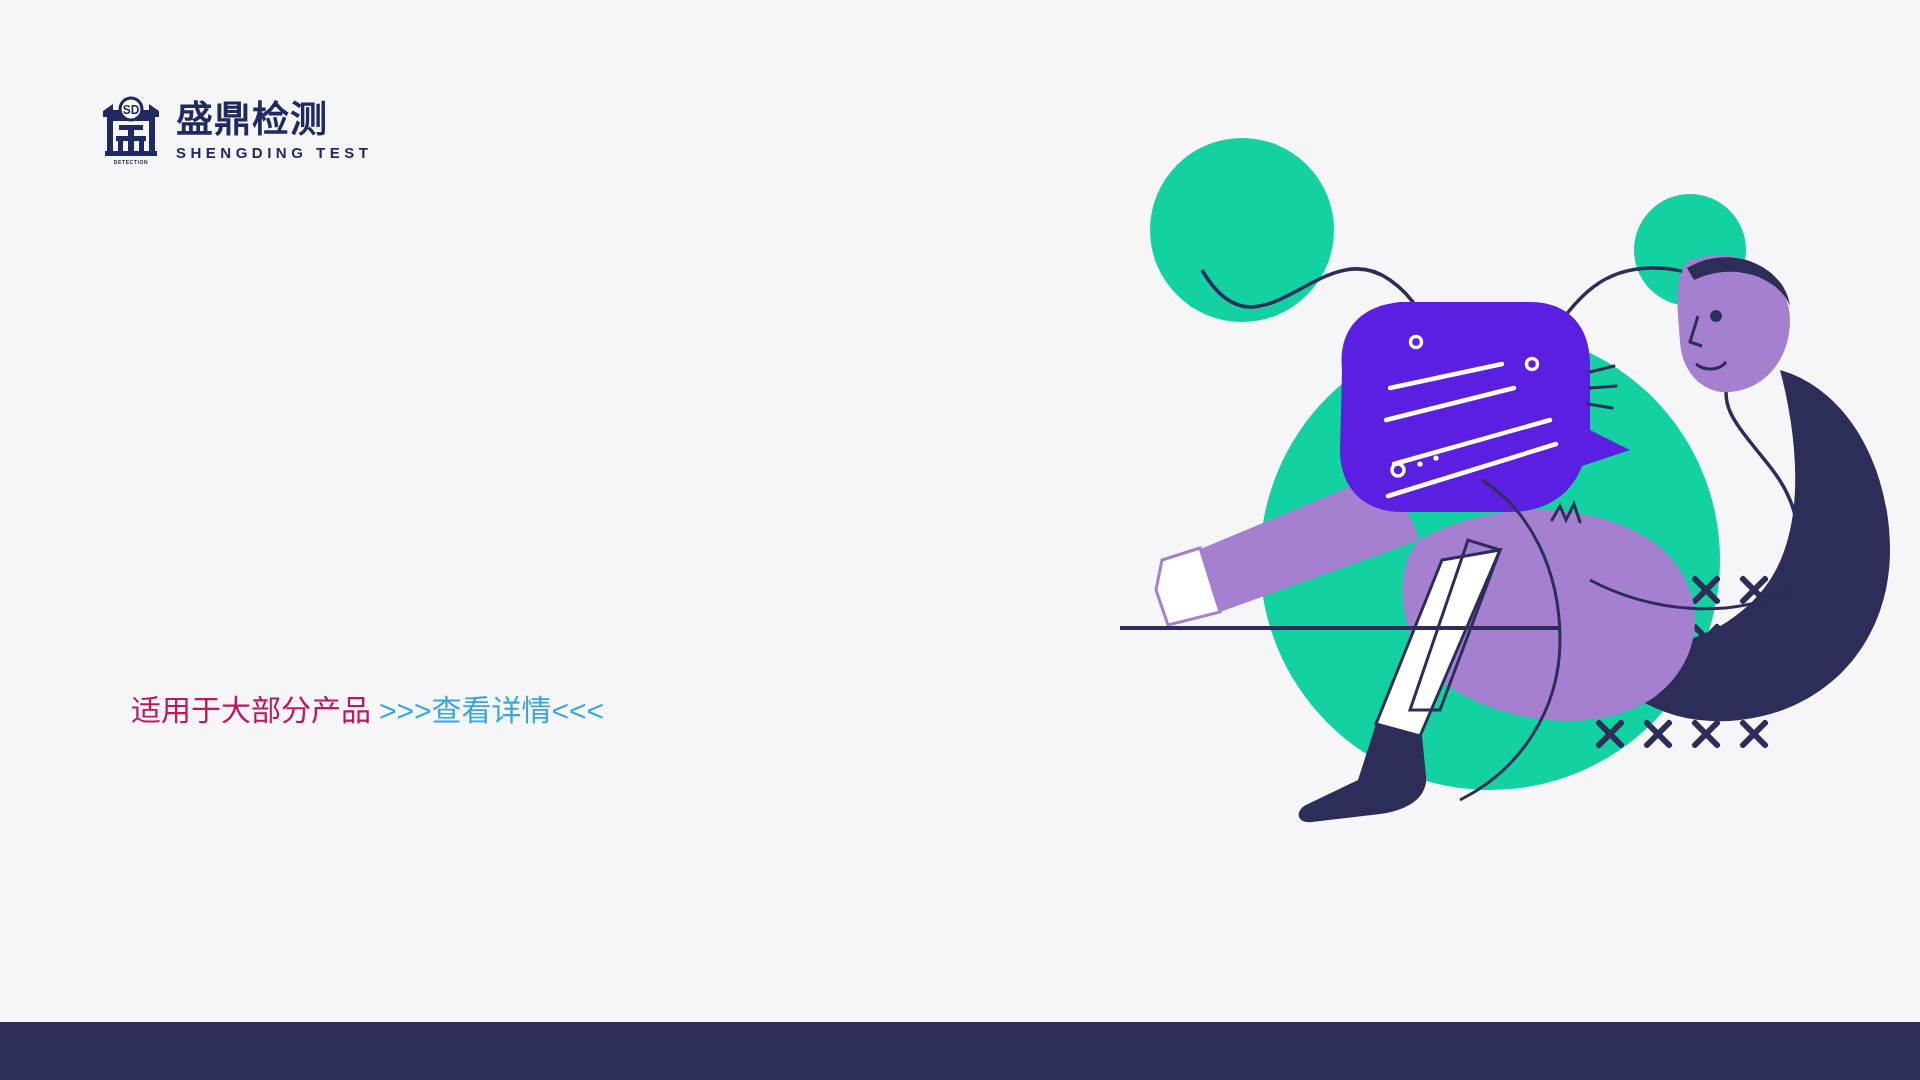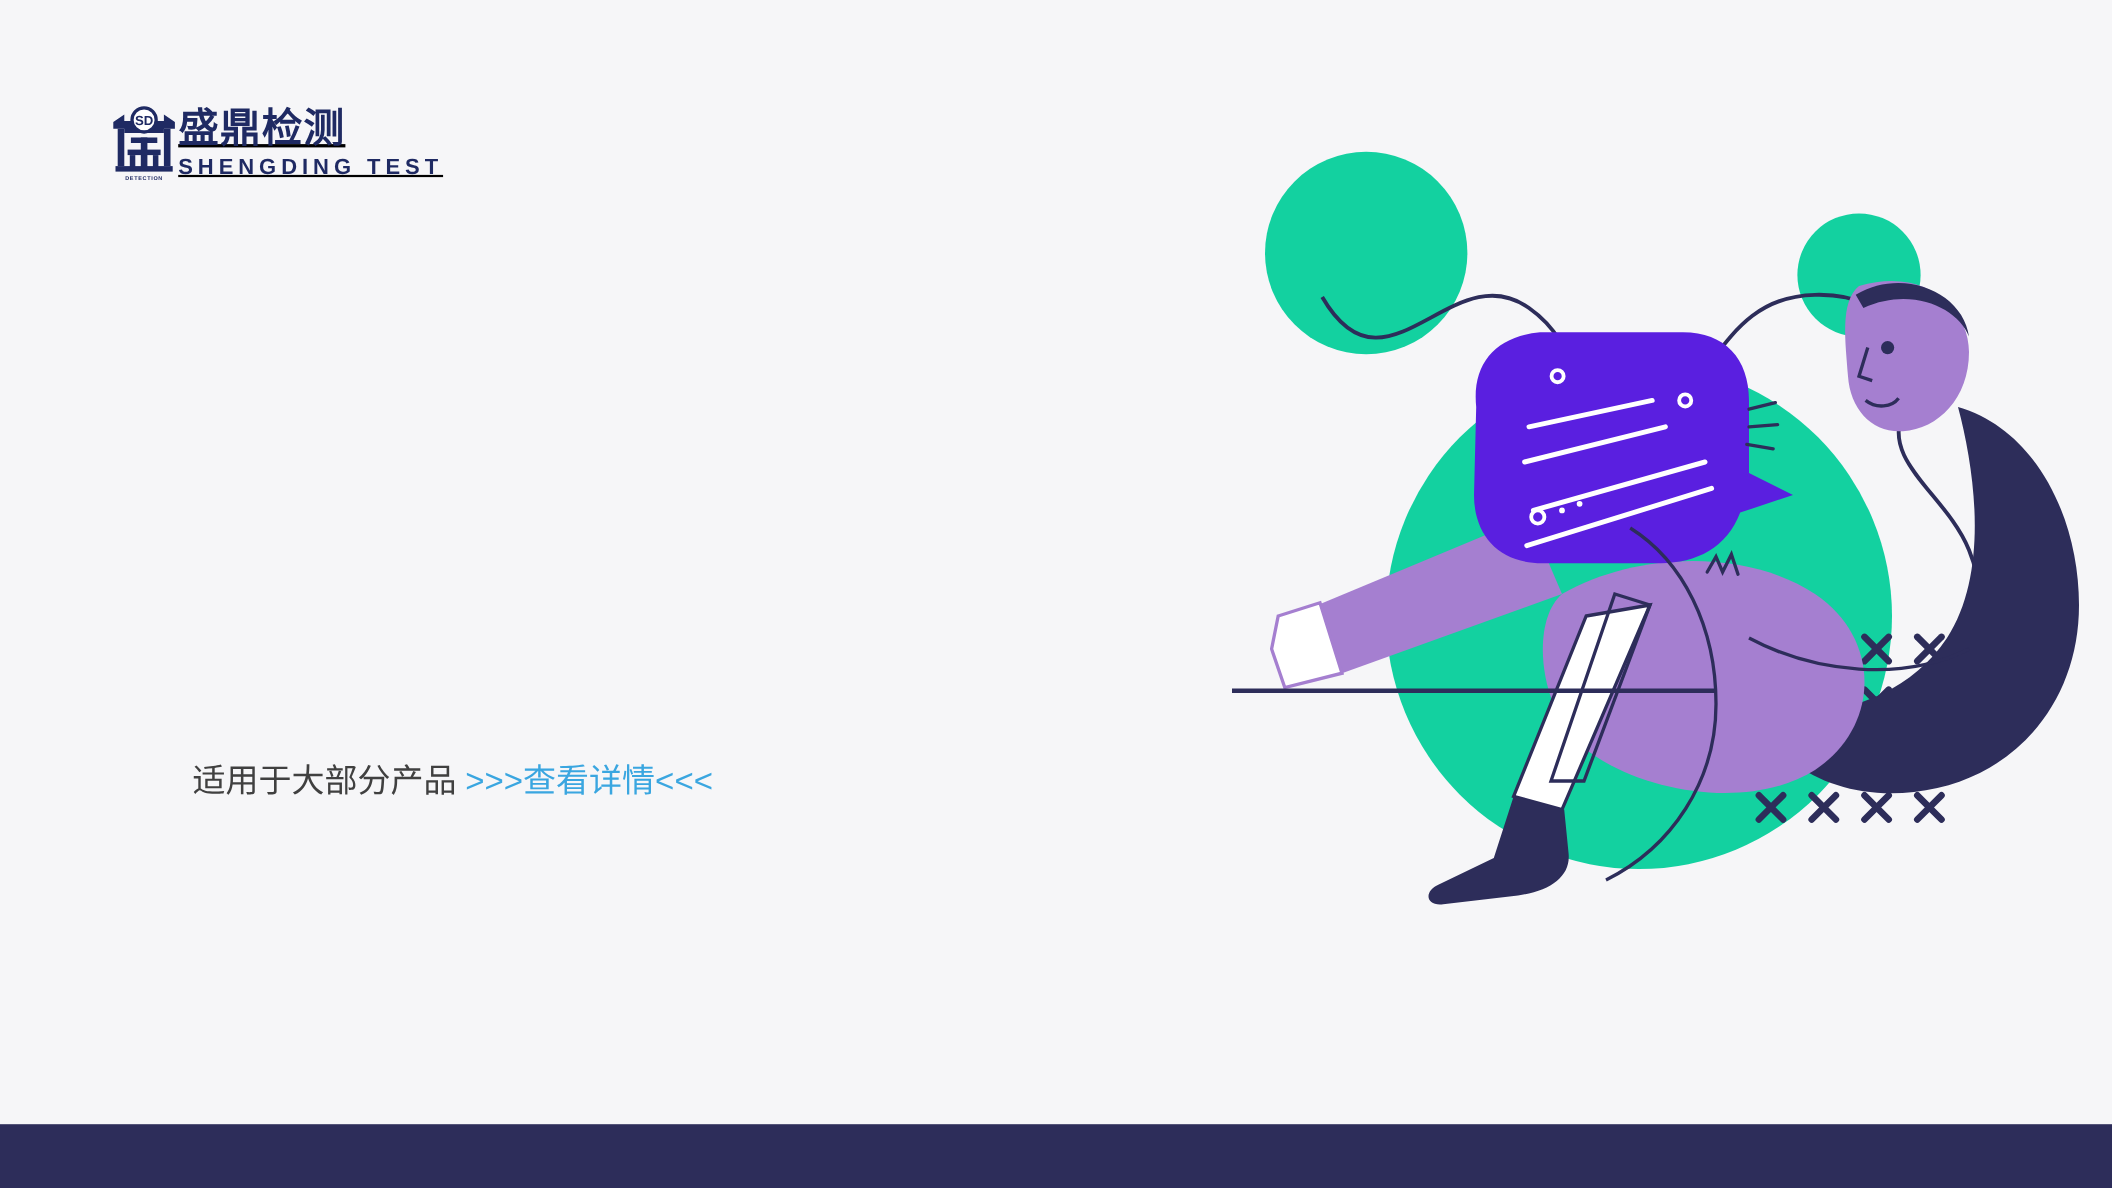--- a/index.html
+++ b/index.html
@@ -20,42 +20,42 @@
     overflow: hidden;
   }
 
   
   .logo {
     position: absolute;
     left: 100px;
     top: 95px;
     display: flex;
     align-items: center;
-    text-decoration: underline;
+    gap: 14px;
   }
   .logo-mark {
     width: 62px;
     height: 70px;
     flex: 0 0 auto;
   }
   .logo-text {
     display: flex;
     flex-direction: column;
     justify-content: space-between;
     line-height: 1;
   }
   .logo-cn {
     font-size: 37px;
     font-weight: 700;
     color: #1f2a63;
     letter-spacing: 1px;
     white-space: nowrap;
   }
   .logo-en {
-    font-size: 20px;
+    font-size: 15px;
     font-weight: 700;
     color: #1f2a63;
     letter-spacing: 4.5px;
     margin-top: 7px;
     white-space: nowrap;
   }
 
   
   .headline {
     position: absolute;
@@ -81,22 +81,21 @@
   
   .subtitle {
     position: absolute;
     left: 131px;
     top: 690px;
     font-size: 30px;
     line-height: 1.4;
     white-space: nowrap;
   }
   .subtitle-lead {
-    color: #404040;
-    margin-left: 44px;
+    color: #be185d;
   }
   .subtitle-link {
     color: #3aa6e0;
     text-underline-offset: 5px;
     text-decoration-thickness: 2px;
     margin-left: 8px;
     cursor: pointer;
   }
 
   

